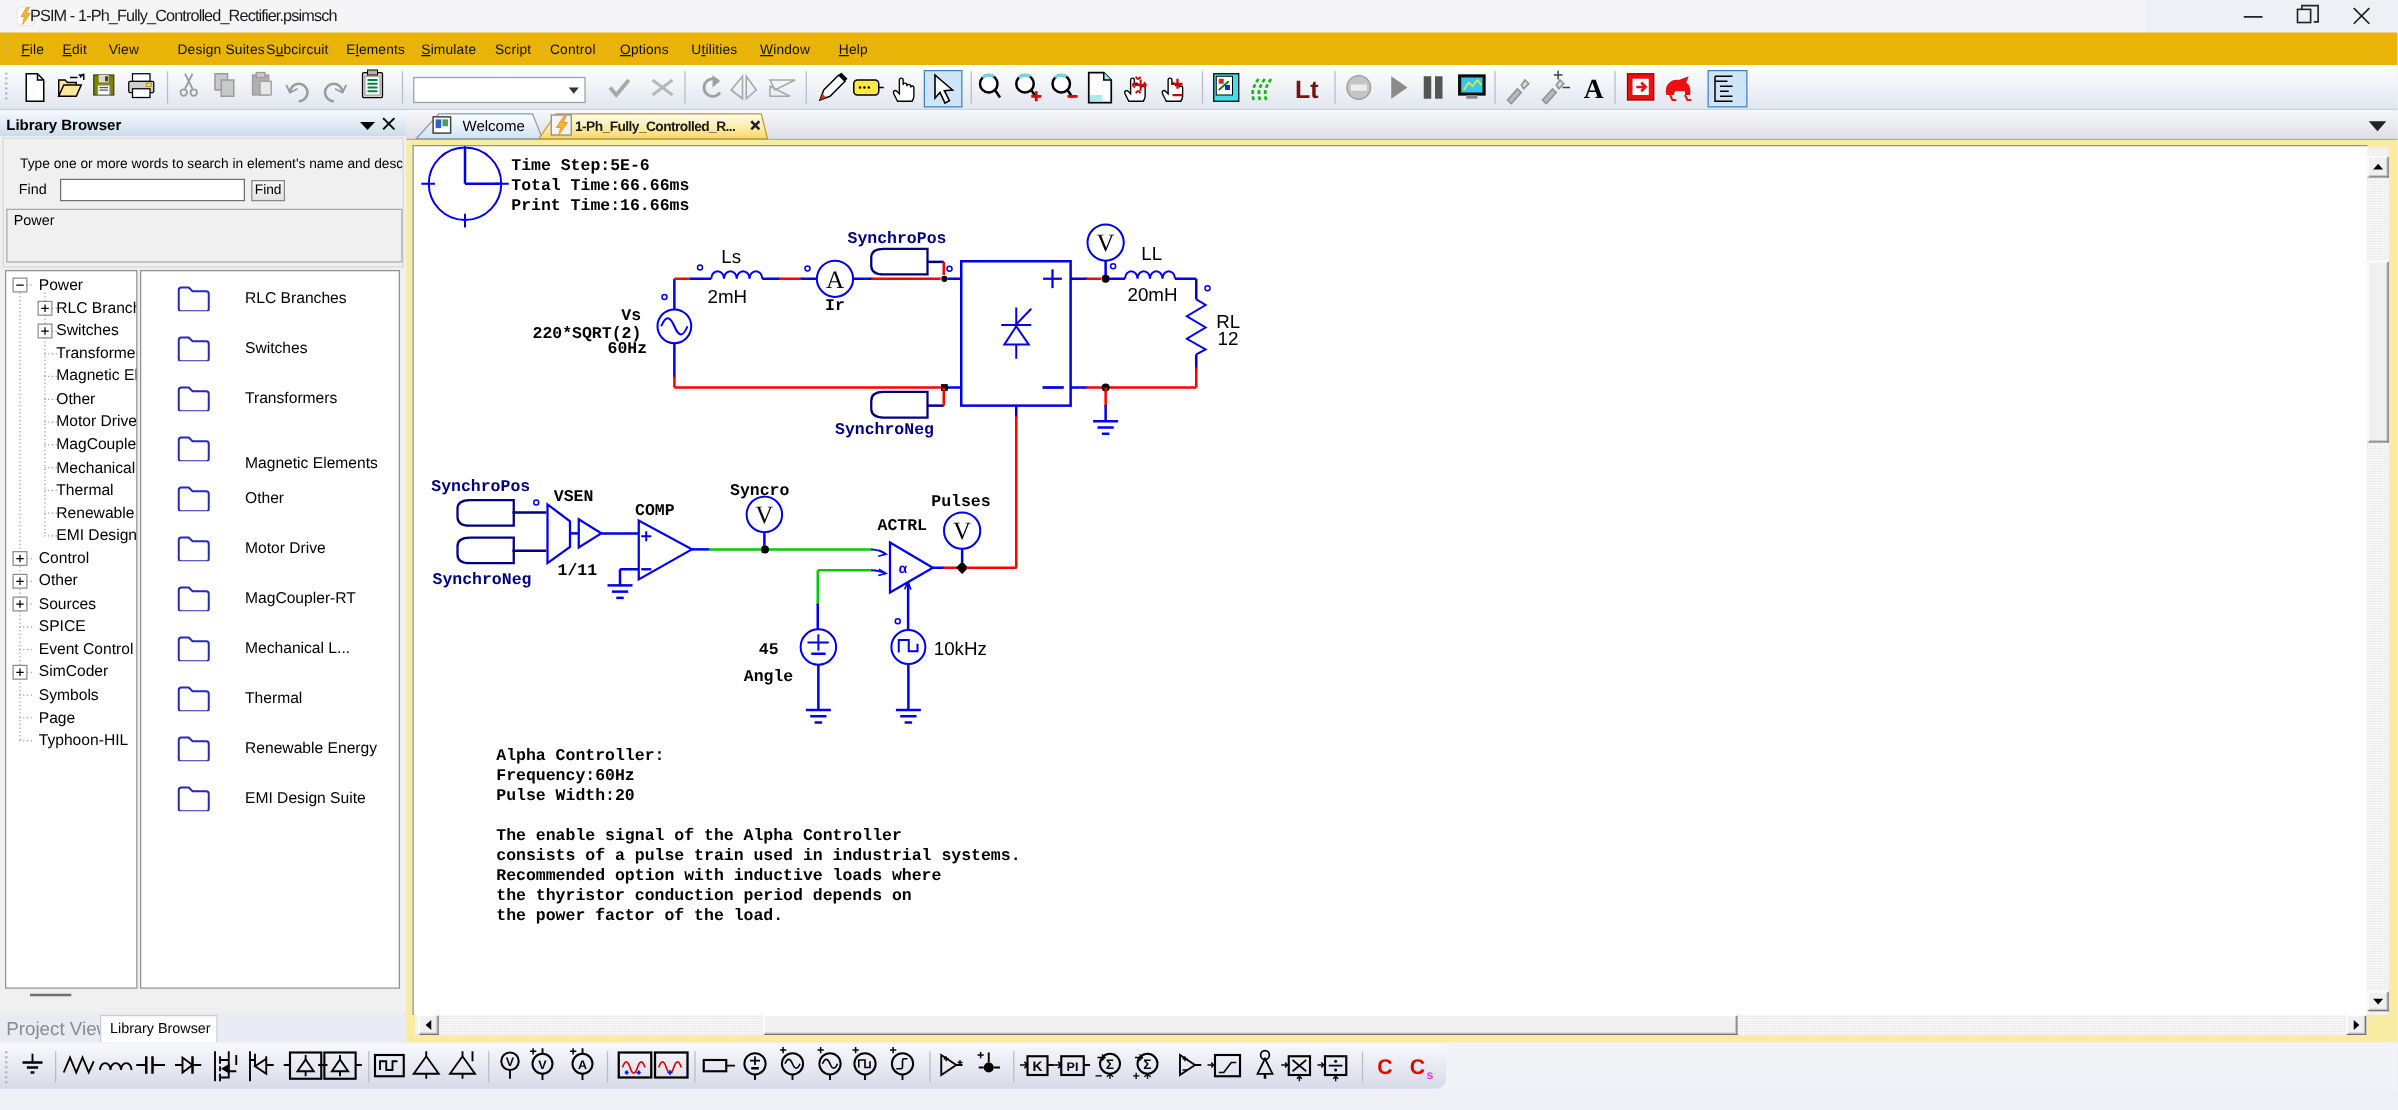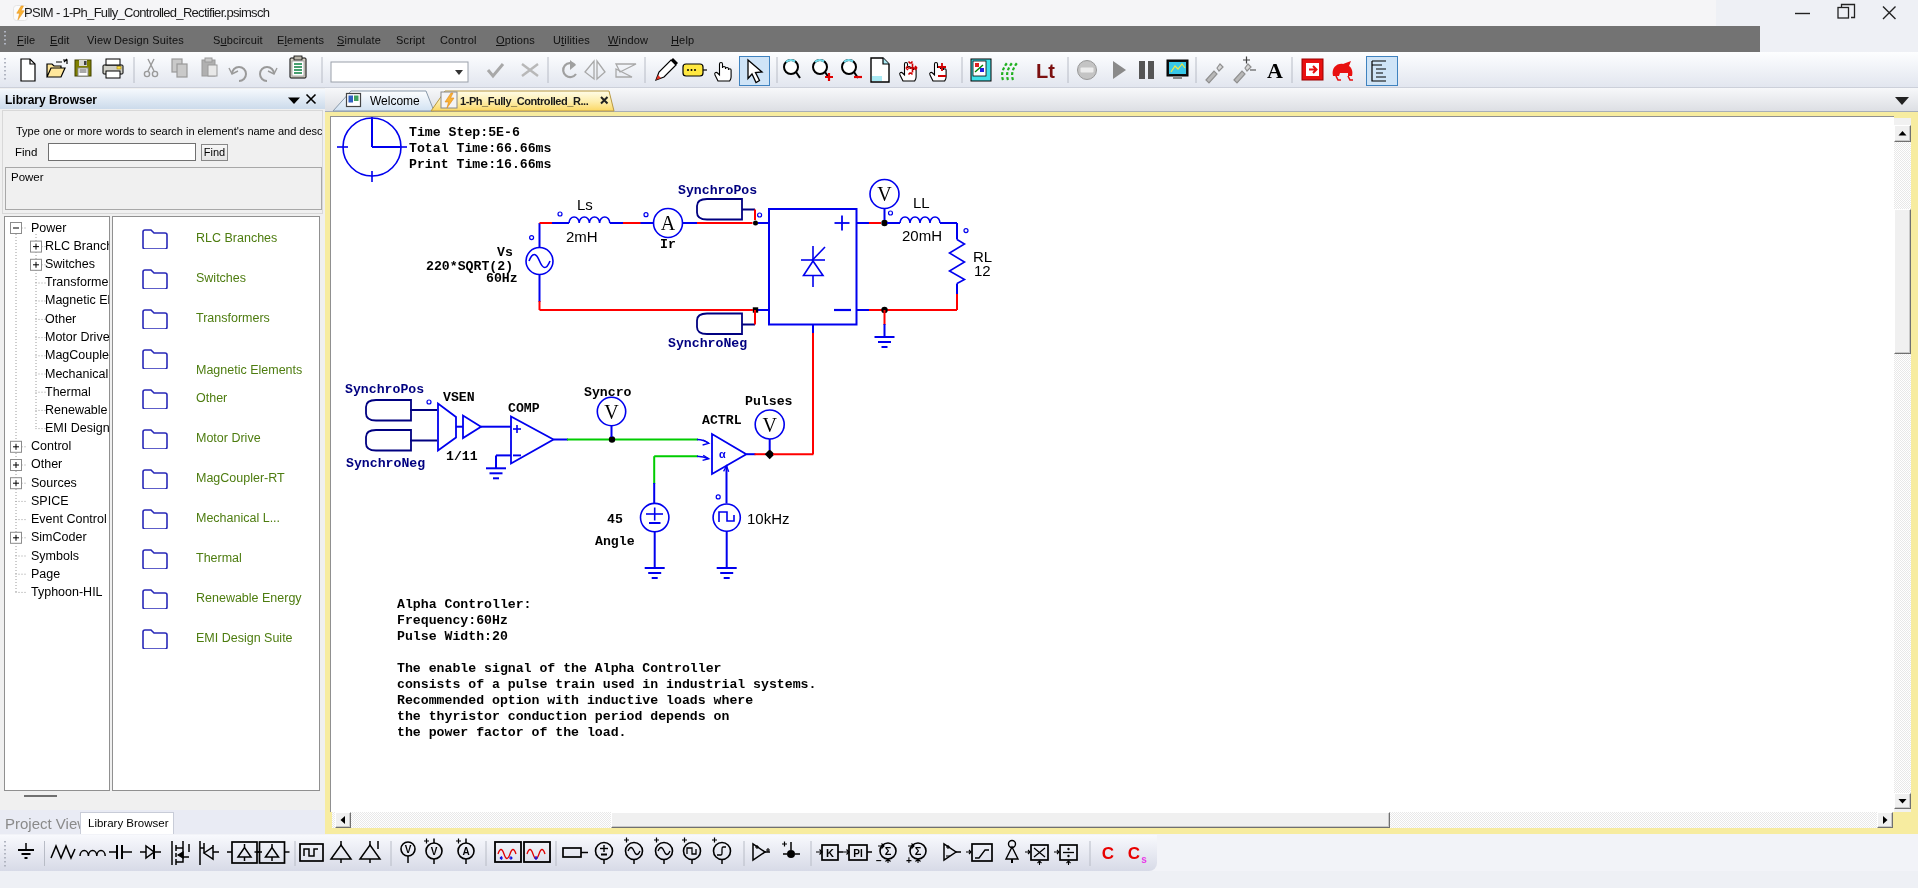--- a/index.html
+++ b/index.html
@@ -1,34 +1,34 @@
 <!DOCTYPE html>
 <html><head>
 <meta charset="utf-8">
 <style>
 * { margin:0; padding:0; box-sizing:border-box; }
 html,body { width:1918px; height:888px; overflow:hidden; font-family:"Liberation Sans",sans-serif; background:#f0f0f0; }
 #app { position:absolute; left:0; top:0; width:1918px; height:888px; background:#eef0f5; overflow:hidden;}
 .abs { position:absolute; }
 #titlebar { position:absolute; left:0; top:0; width:1716px; height:26px; background:#f5f5f7; }
 #titletext { position:absolute; left:24px; top:5px; font-size:13px; letter-spacing:-0.7px; color:#191919; }
-#menubar { position:absolute; left:0; top:26px; width:1760px; height:26px; background:#737373; }
+#menubar { position:absolute; left:0; top:26px; width:1918px; height:26px; background:#eab308; }
 .menuitem { position:absolute; top:8px; font-size:11px; letter-spacing:0.15px; color:#101010; }
 #toolbar { position:absolute; left:0; top:52px; width:1918px; height:36px; background:linear-gradient(#fdfeff,#e2e6ef); border-bottom:1px solid #ccd0da;padding-left:44px; }
 #leftpanel { position:absolute; left:0; top:88px; width:325px; height:746px; background:#f0f0f0; }
 #lptitle { position:absolute; left:0; top:1px; width:325px; height:20px; background:linear-gradient(#f5f9fd,#ccdbeb); }
 #lptitle span { position:absolute; left:5px; top:4px; font-size:12px; font-weight:bold; color:#000; }
 #searcharea { position:absolute; left:2px; top:22px; width:321px; height:104px; background:#f0f0f0; border:1px solid #d8d8d8; overflow:hidden; }
 #findinput { position:absolute; left:48px; top:55px; width:148px; height:18px; background:#fff; border:1px solid #707070; }
 #findbtn { position:absolute; left:201px; top:56px; width:27px; height:17px; background:linear-gradient(#f6f6f6,#e4e4e4); border:1px solid #888; font-size:11px; text-align:center; padding-top:1px;}
 #powerbox { position:absolute; left:5px; top:79px; width:317px; height:43px; border:1px solid #a8a8a8; }
 #treepanel { position:absolute; left:4px; top:128px; width:106px; height:575px; background:#fff; border:1px solid #909090; overflow:hidden; }
 #listpanel { position:absolute; left:112px; top:128px; width:208px; height:575px; background:#fff; border:1px solid #909090; overflow:hidden; }
 .treerow { position:absolute; font-size:12.5px; color:#000; white-space:nowrap; }
-.listrow { position:absolute; font-size:12.5px; color:#4d7c0f; white-space:nowrap; }
+.listrow { position:absolute; font-size:12.5px; color:#000000; white-space:nowrap; }
 #tabbar { position:absolute; left:325px; top:88px; width:1593px; height:24px; background:linear-gradient(#f7f8fa,#dddfe4); border-bottom:1px solid #a8aeb8;}
 #canvasframe { position:absolute; left:325px; top:112px; width:1593px; height:722px; background:#f7eca0; }
 #canvaswhite { position:absolute; left:330px; top:116px; width:1564px; height:696px; background:#ffffff; border-top:1px solid #909090; border-left:1px solid #909090; }
 #bottombar { position:absolute; left:0; top:834px; width:1918px; height:37px; background:#f2f3f8; }
 #bottomtb { position:absolute; left:0; top:1px; width:1157px; height:36px; background:linear-gradient(#f8f9fd,#d7dae7); border-radius:0 0 8px 0; }
 #statusbar { position:absolute; left:0; top:871px; width:1918px; height:17px; background:#f0f0f0; }
 svg { display:block; }
 </style>
 </head>
 <body>
@@ -46,21 +46,21 @@
 <path d="M96,6.5 l12.5,12.5 M108.5,6.5 l-12.5,12.5" stroke="#222" stroke-width="1.4"></path>
 </svg>
 </div>
 <div id="menubar">
 <svg class="abs" style="left:3px;top:5px" width="4" height="16">
         <line x1="2" y1="0" x2="2" y2="16" stroke="#b0b4c0" stroke-width="2" stroke-dasharray="1.5 2.5"></line>
       </svg>
 <span class="menuitem" style="left:17px"><u>F</u>ile</span>
 <span class="menuitem" style="left:50px"><u>E</u>dit</span>
 <span class="menuitem" style="left:87px">View</span>
-<span class="menuitem" style="left:114px">Design Suites</span>
+<span class="menuitem" style="left:142px">Design Suites</span>
 <span class="menuitem" style="left:213px">S<u>u</u>bcircuit</span>
 <span class="menuitem" style="left:277px">E<u>l</u>ements</span>
 <span class="menuitem" style="left:337px"><u>S</u>imulate</span>
 <span class="menuitem" style="left:396px">Script</span>
 <span class="menuitem" style="left:440px">Control</span>
 <span class="menuitem" style="left:496px"><u>O</u>ptions</span>
 <span class="menuitem" style="left:553px">U<u>t</u>ilities</span>
 <span class="menuitem" style="left:608px"><u>W</u>indow</span>
 <span class="menuitem" style="left:671px"><u>H</u>elp</span>
 </div>

